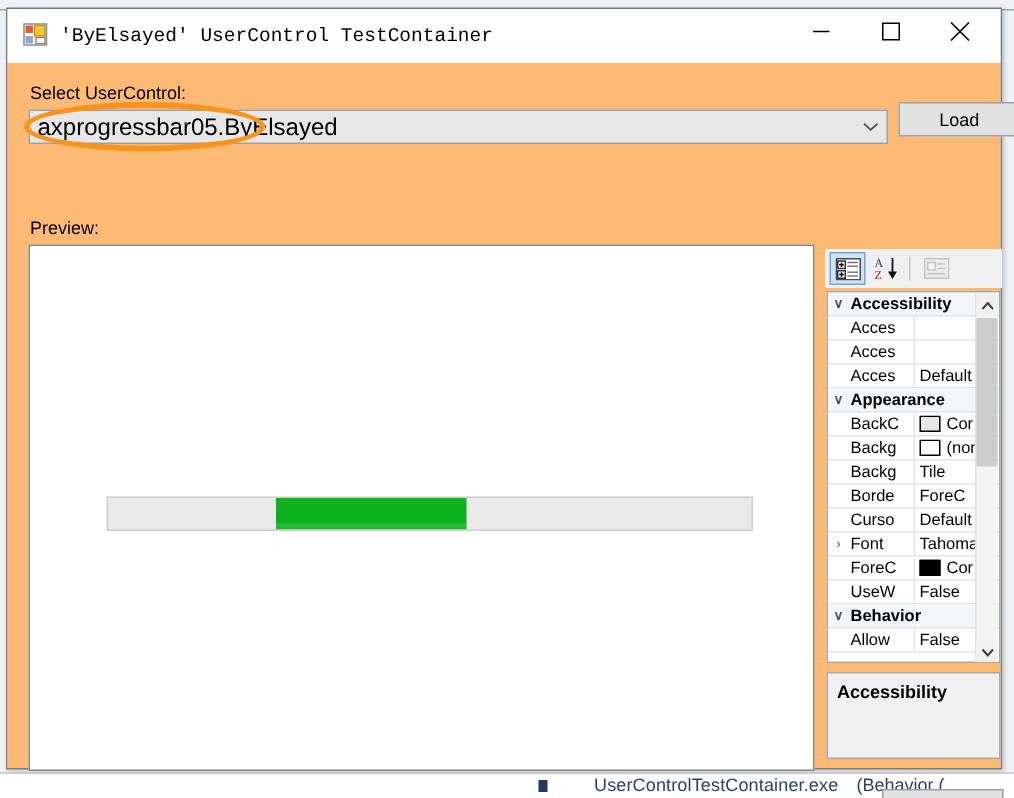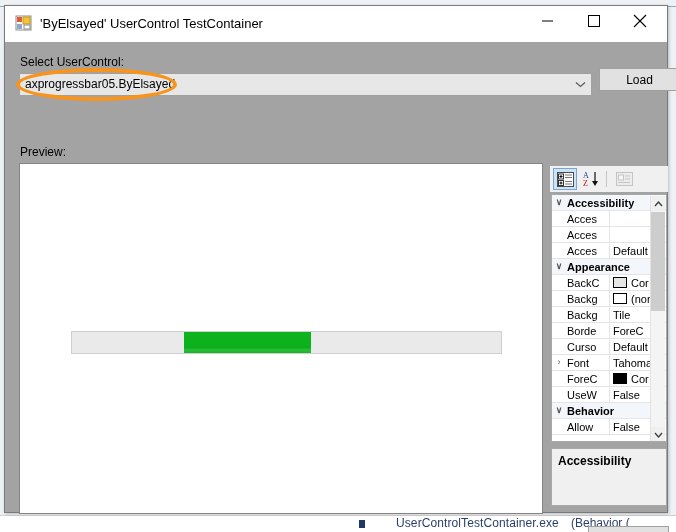--- a/index.html
+++ b/index.html
@@ -88,39 +88,40 @@
     position: absolute;
     left: 10px; top: 9px;
     width: 18px; height: 16px;
   }
   .title-text {
     position: absolute;
     left: 35px; top: 10px;
     font-size: 13px;
     color: #000;
     white-space: nowrap;
+    font-family: Liberation Mono, monospace;
   }
   .win-btn {
     position: absolute;
     top: 0;
     width: 46px;
     height: 30px;
     background: transparent;
     border: 0;
     cursor: default;
   }
   .win-btn svg { display: block; margin: 0 auto; }
   .btn-min { right: 96px; }
   .btn-max { right: 50px; }
   .btn-close { right: 4px; }
 
   .client {
     position: relative;
     height: 470px;
-    background: #a3a3a3;
+    background: #fdba74;
   }
 
   .lbl-select {
     position: absolute;
     left: 15px; top: 13px;
     font-size: 12px;
     color: #000;
     white-space: nowrap;
   }
 
@@ -129,21 +130,21 @@
     position: absolute;
     left: 14px; top: 31px;
     width: 573px; height: 23px;
     background: #e7e7e7;
     border: 1px solid #a0a0a0;
     box-sizing: border-box;
   }
   .combo-text {
     position: absolute;
     left: 5px; top: 3px;
-    font-size: 12px;
+    font-size: 16px;
     color: #000;
     white-space: nowrap;
   }
   .combo-arrow {
     position: absolute;
     right: 0px; top: 0px;
     width: 22px; height: 21px;
     display: flex;
     align-items: center;
     justify-content: center;

